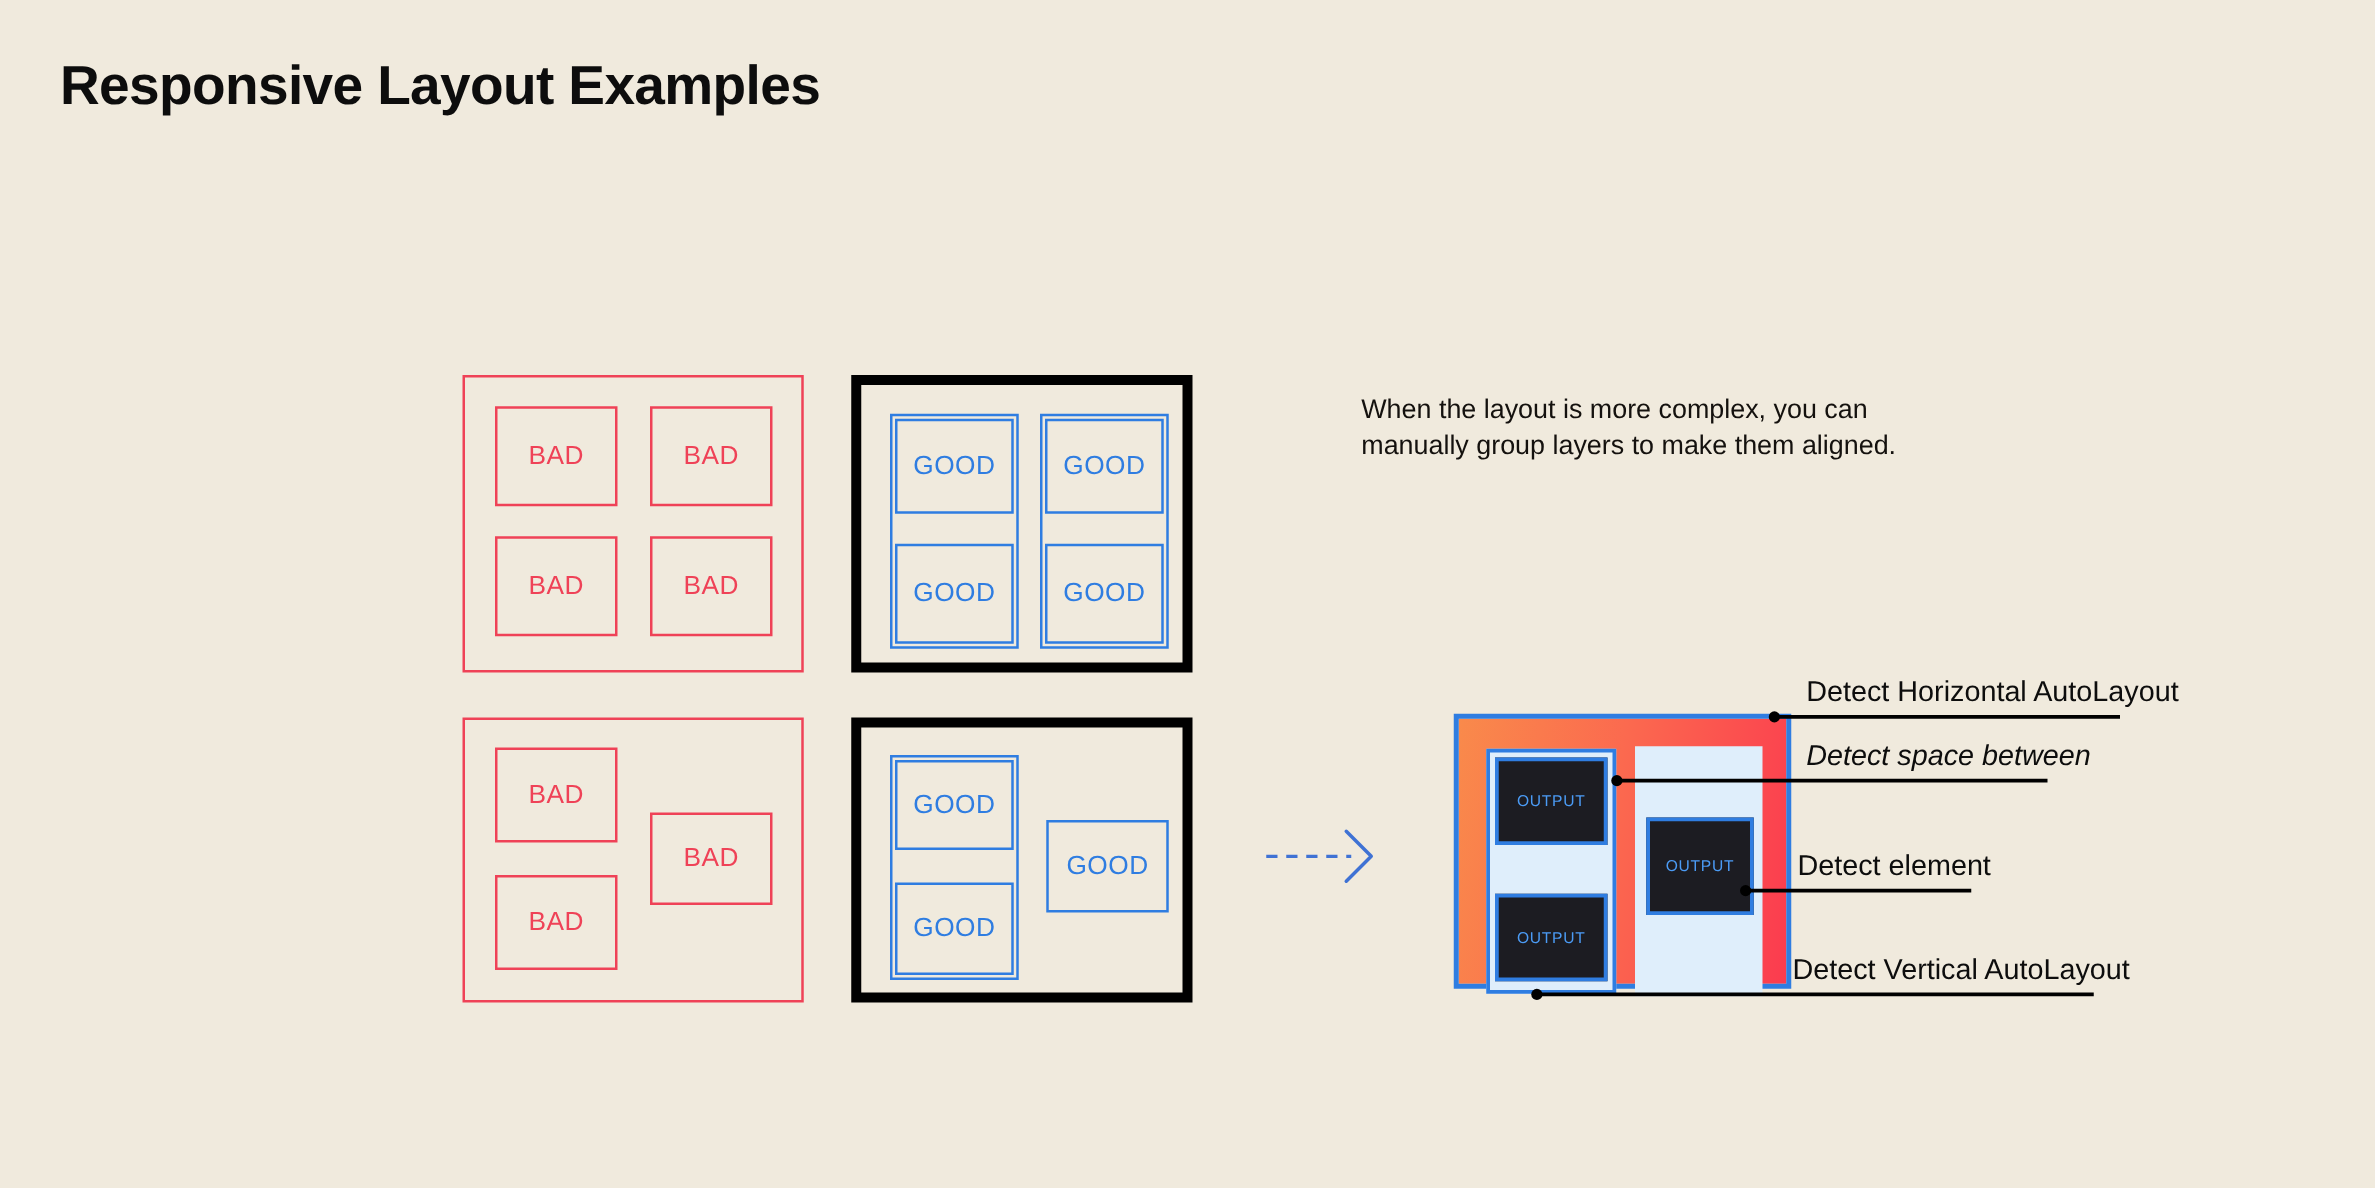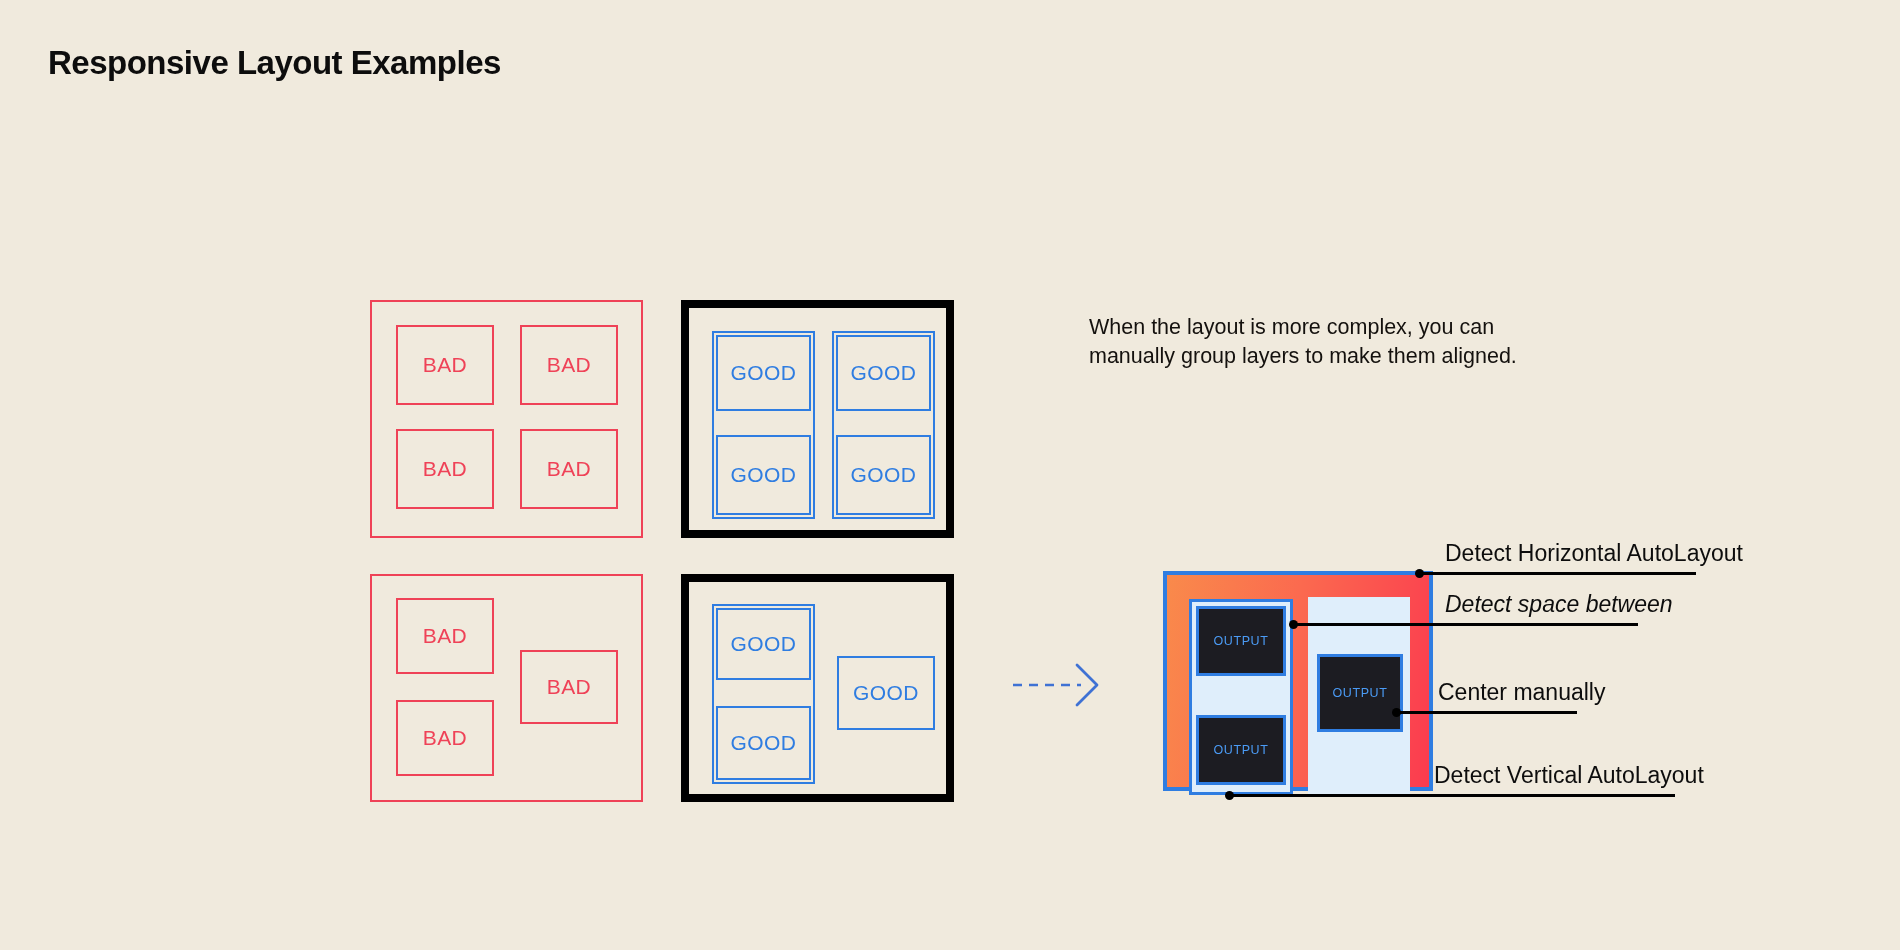--- a/index.html
+++ b/index.html
@@ -11,21 +11,21 @@
     font-family: "Liberation Sans", sans-serif;
     overflow: hidden;
     position: relative;
   }
 
   
   .page-title {
     position: absolute;
     left: 48px;
     top: 44px;
-    font-size: 33px;
+    font-size: 44px;
     font-weight: bold;
     letter-spacing: -0.5px;
     color: #0d0d0d;
     white-space: nowrap;
   }
 
   
   .panel {
     position: absolute;
     background: transparent;
@@ -245,20 +245,20 @@
 
 <div class="anno" style="left:1293px; top:623px; width:345px;">
   <div class="anno-dot"></div>
   <div class="anno-line" style="width:345px;"></div>
   <div class="anno-label" style="left:152px;font-style:italic;">Detect space between</div>
 </div>
 
 <div class="anno" style="left:1396px; top:711px; width:181px;">
   <div class="anno-dot"></div>
   <div class="anno-line" style="width:181px;"></div>
-  <div class="anno-label" style="left:42px;">Center manually</div>
+  <div class="anno-label" style="left:42px;">Detect element</div>
 </div>
 
 <div class="anno" style="left:1229px; top:794px; width:446px;">
   <div class="anno-dot"></div>
   <div class="anno-line" style="width:446px;"></div>
   <div class="anno-label" style="left:205px;">Detect Vertical AutoLayout</div>
 </div>
 
 </body></html>

